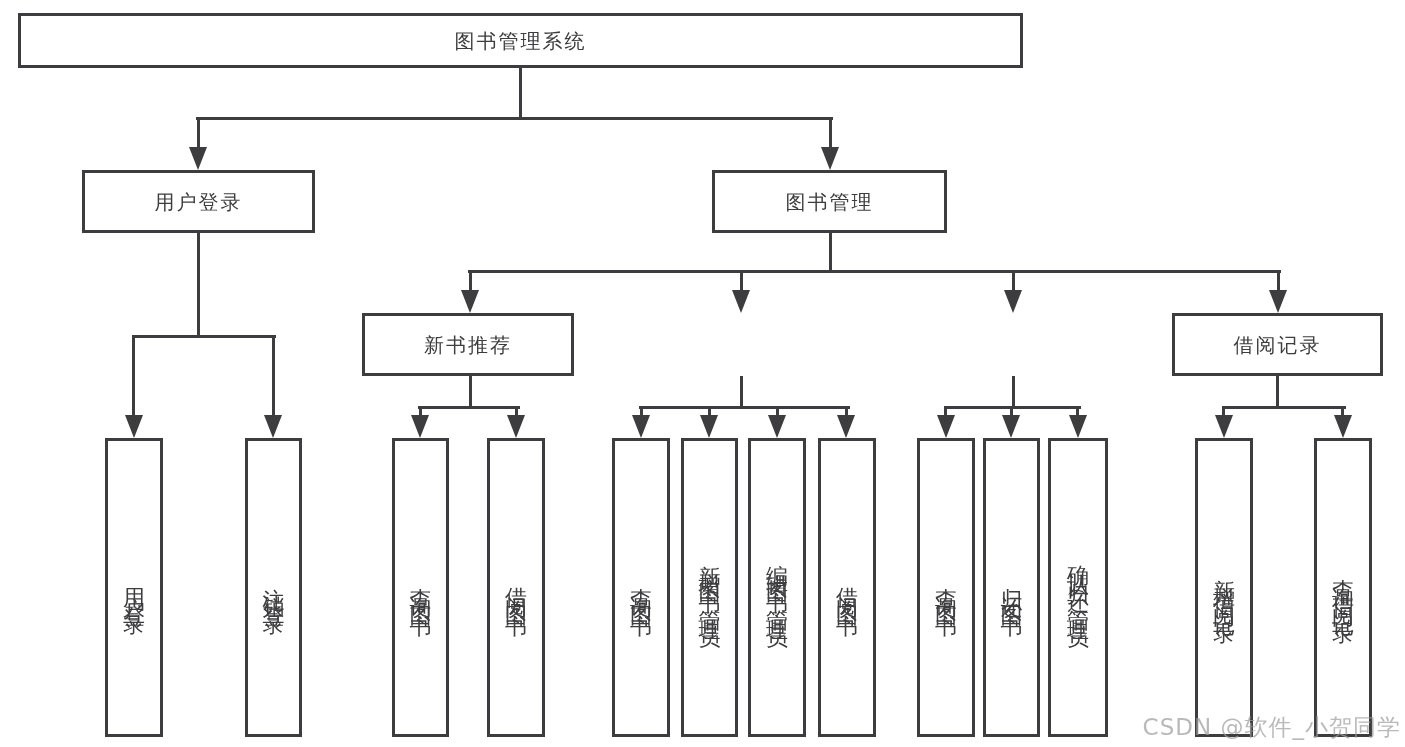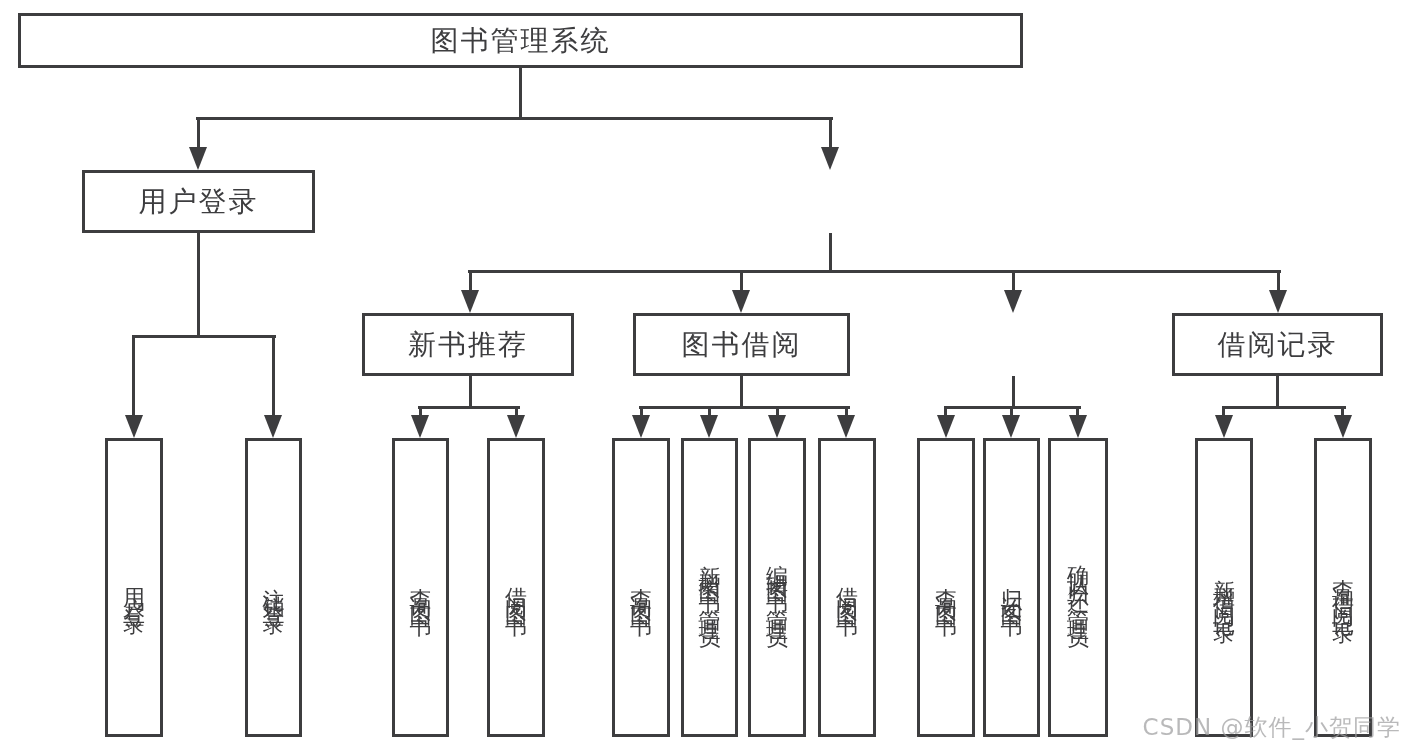--- a/index.html
+++ b/index.html
@@ -5,21 +5,21 @@
   html,body{margin:0;padding:0;background:#ffffff;}
   #canvas{
     position:relative;width:1405px;height:747px;background:#ffffff;overflow:hidden;
     font-family:"DejaVu Sans","Liberation Sans",sans-serif;color:#3d3d3f;
   }
   .box{
     position:absolute;box-sizing:border-box;background:#ffffff;
     border:3px solid #3d3d3f;display:flex;align-items:center;justify-content:center;
     text-align:center;z-index:2;
   }
-  .box .lbl{font-size:28px;letter-spacing:2px;line-height:1;color:#3d3d3f;white-space:nowrap;}
+  .box .lbl{font-size:20px;letter-spacing:2px;line-height:1;color:#3d3d3f;white-space:nowrap;}
   .vbox .lbl{
     writing-mode:vertical-rl;text-orientation:mixed;
     font-size:22px;letter-spacing:9px;line-height:1;white-space:nowrap;
   }
   .vline{position:absolute;width:3px;background:#3d3d3f;z-index:1;}
   .hline{position:absolute;height:3px;background:#3d3d3f;z-index:1;}
   .arrow{
     position:absolute;width:0;height:0;z-index:1;
     border-left:9px solid transparent;border-right:9px solid transparent;
     border-top:23px solid #3d3d3f;
@@ -93,26 +93,26 @@
   <div class="vline" style="left:1341px;top:406px;height:12px"></div>
   <div class="arrow" style="left:1334px;top:415px"></div>
 
   <div class="box" style="left:18px;top:13px;width:1005px;height:55px">
     <span class="lbl">图书管理系统</span>
   </div>
 
   <div class="box" style="left:82px;top:170px;width:233px;height:63px">
     <span class="lbl">用户登录</span>
   </div>
+  <div class="box" style="left:712px;top:170px;width:235px;height:63px">
+    <span class="lbl">图书管理</span>
+  </div>
 
   <div class="box" style="left:362px;top:313px;width:212px;height:63px">
     <span class="lbl">新书推荐</span>
-  </div>
-  <div class="box" style="left:633px;top:313px;width:217px;height:63px">
-    <span class="lbl">图书借阅</span>
   </div>
   <div class="box" style="left:1172px;top:313px;width:211px;height:63px">
     <span class="lbl">借阅记录</span>
   </div>
 
   <div class="box vbox" style="left:105px;top:438px;width:58px;height:299px">
     <span class="lbl">用户登录</span>
   </div>
   <div class="box vbox" style="left:245px;top:438px;width:57px;height:299px">
     <span class="lbl">注销登录</span>

